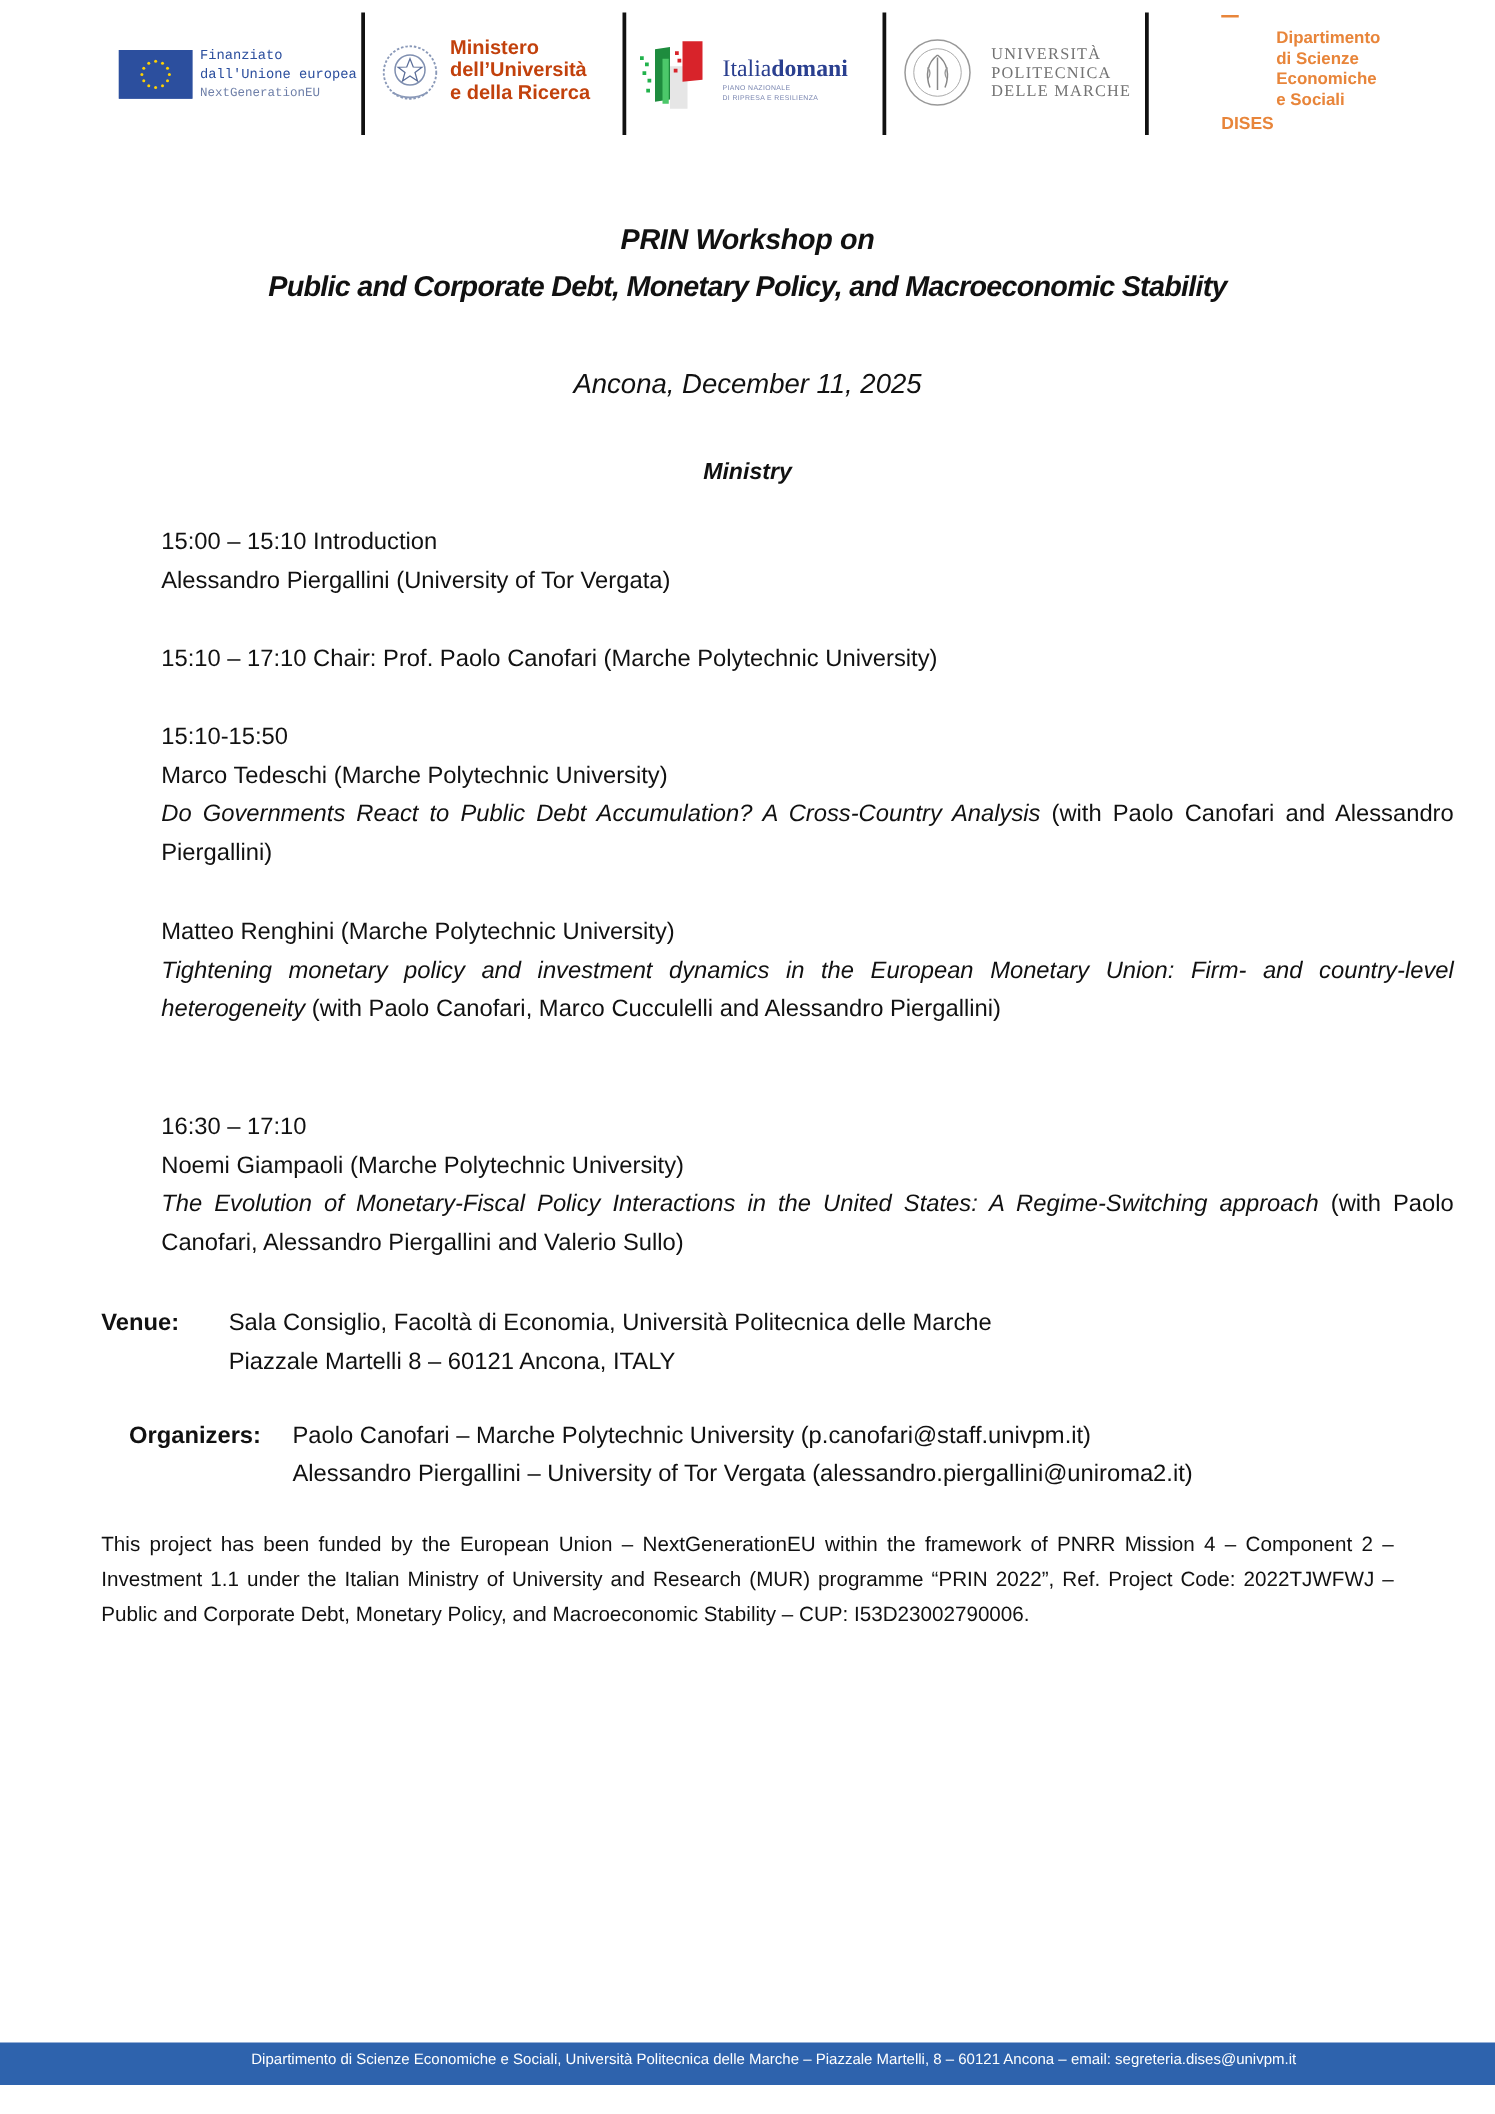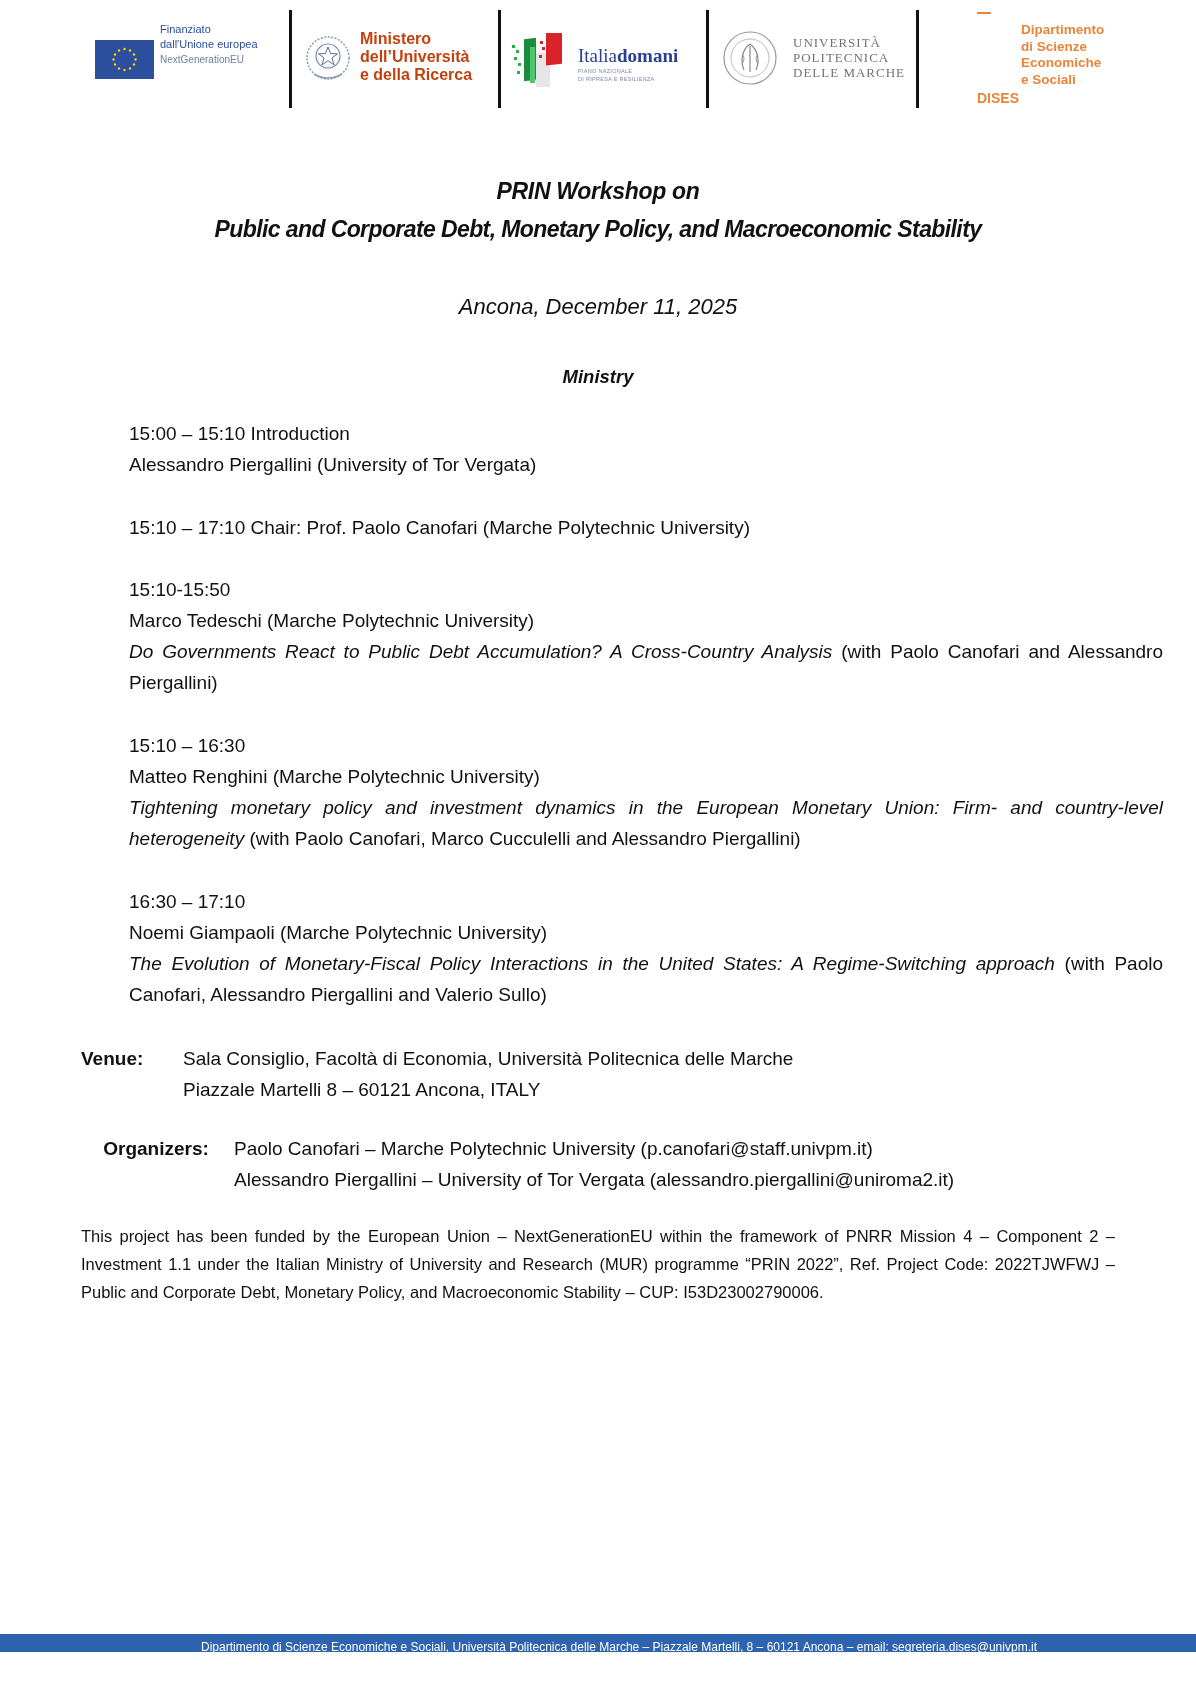--- a/index.html
+++ b/index.html
@@ -5,21 +5,21 @@
   html, body { margin: 0; padding: 0; background: #ffffff; }
   body { width: 1196px; height: 1691px; position: relative; overflow: hidden;
          font-family: "Liberation Sans", sans-serif; color: #111; }
 
   
   .header { position: absolute; left: 0; top: 0; width: 1196px; height: 120px; }
   .vsep { position: absolute; top: 10px; width: 3px; height: 98px; background: #111; }
 
   .eu-flag { position: absolute; left: 95px; top: 40px; width: 59px; height: 39px; background: #2c4f9e; }
   .eu-flag svg { width: 100%; height: 100%; display: block; }
-  .eu-text { position: absolute; left: 160px; top: 22px; font-size: 11px; line-height: 15px; color: #2c4f9e; }
+  .eu-text { position: absolute; left: 160px; top: 38px; font-size: 11px; line-height: 15px; color: #2c4f9e; font-family: Liberation Mono, monospace; }
   .eu-text .sub { color: #6e7fa8; font-size: 10px; }
 
   .mur-emblem { position: absolute; left: 304px; top: 32px; width: 48px; height: 52px; }
   .mur-text { position: absolute; left: 360px; top: 30px; font-size: 16px; line-height: 18px; font-weight: bold; color: #c2410c; }
 
   .italia-mark { position: absolute; left: 512px; top: 33px; width: 60px; height: 55px; }
   .italia-text { position: absolute; left: 578px; top: 46px; }
   .italia-title { font-family: "Liberation Serif", serif; font-size: 19px; color: #2a3f8f; line-height: 20px; }
   .italia-title b { font-weight: bold; }
   .italia-sub { font-size: 5.5px; color: #7a86b0; letter-spacing: 0.3px; line-height: 6px; margin-top: 2px; }
@@ -52,21 +52,21 @@
   .venue .vval { position: absolute; left: 102px; top: 0; white-space: nowrap; }
 
   .orgs { position: absolute; left: 81px; top: 1133px; font-size: 19px; line-height: 31px; }
   .orgs .olbl { position: absolute; left: 0; top: 0; width: 150px; text-align: center; }
   .orgs .oval { position: absolute; left: 153px; top: 0; white-space: nowrap; }
 
   .funding { position: absolute; left: 81px; top: 1222px; width: 1034px; font-size: 16.5px; line-height: 28px;
              text-align: justify; color: #111; }
 
   
-  .footer { position: absolute; left: 0; top: 1634px; width: 1196px; height: 18px; background: #2e63ad; color: #fff;
+  .footer { position: absolute; left: 0; top: 1634px; width: 1196px; height: 34px; background: #2e63ad; color: #fff;
             font-size: 12px; line-height: 26px; text-align: center; }
   .footer span { padding-left: 42px; }
 </style>
 </head>
 <body>
 
 <div class="header">
 
   <div class="eu-flag">
     <svg viewBox="0 0 59 39">
@@ -176,21 +176,20 @@
     <span class="line">15:10 – 17:10 Chair: Prof. Paolo Canofari (Marche Polytechnic University)</span>
   </div>
 
   <div class="body" style="top:574px">
     <span class="line">15:10-15:50</span>
     <span class="line">Marco Tedeschi (Marche Polytechnic University)</span>
     <div class="just"><span class="it">Do Governments React to Public Debt Accumulation? A Cross-Country Analysis</span><span> (with Paolo Canofari and Alessandro Piergallini)</span></div>
   </div>
 
   <div class="body" style="top:730px">
-    <span class="line">15:10 – 16:30</span>
     <span class="line">Matteo Renghini (Marche Polytechnic University)</span>
     <div class="just"><span class="it">Tightening monetary policy and investment dynamics in the European Monetary Union: Firm- and country-level heterogeneity</span><span> (with Paolo Canofari, Marco Cucculelli and Alessandro Piergallini)</span></div>
   </div>
 
   <div class="body" style="top:886px">
     <span class="line">16:30 – 17:10</span>
     <span class="line">Noemi Giampaoli (Marche Polytechnic University)</span>
     <div class="just"><span class="it">The Evolution of Monetary-Fiscal Policy Interactions in the United States: A Regime-Switching approach</span><span> (with Paolo Canofari, Alessandro Piergallini and Valerio Sullo)</span></div>
   </div>
 

